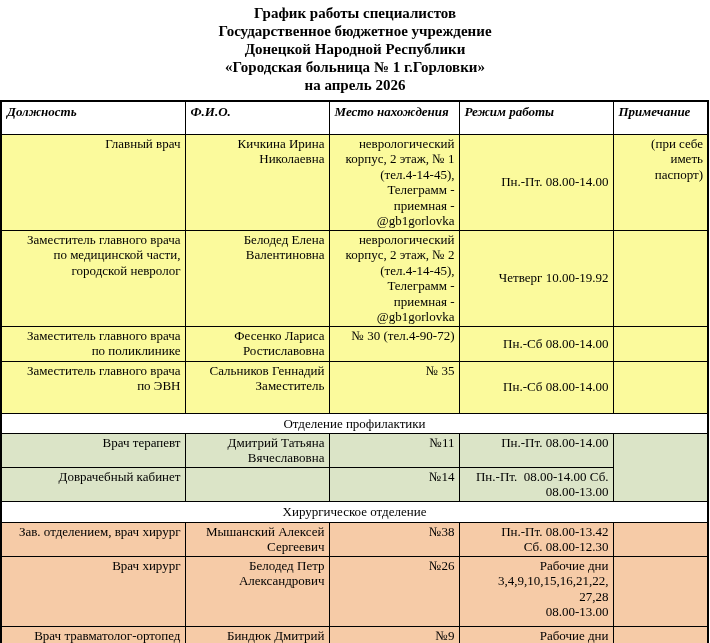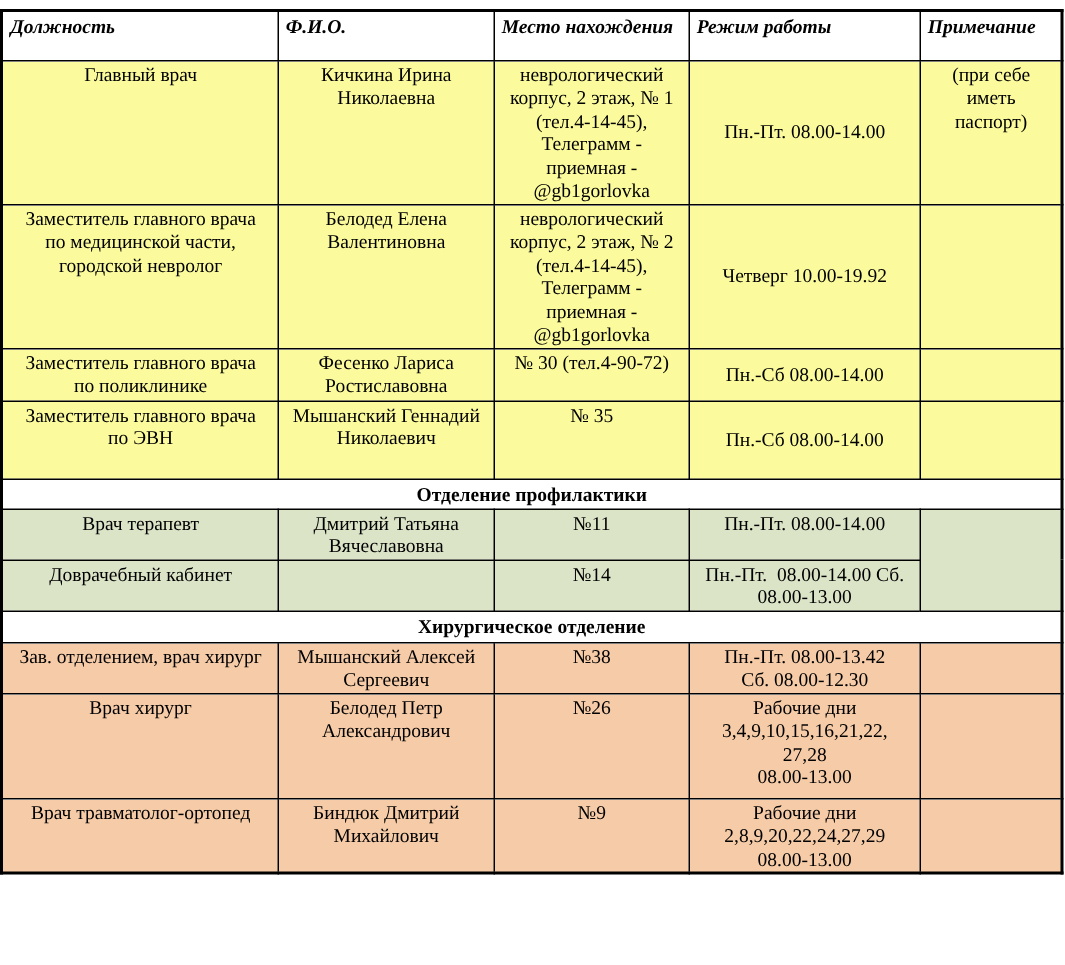--- a/index.html
+++ b/index.html
@@ -27,52 +27,59 @@
     border: 2px solid var(--border, #000);
   }
   col.c1 { width: 184px; }
   col.c2 { width: 144px; }
   col.c3 { width: 130px; }
   col.c4 { width: 154px; }
   col.c5 { width: 95px; }
   th, td {
     border: 1px solid var(--border, #000);
     vertical-align: top;
-    text-align: center;
+    text-align: right;
     padding: 1px 4px 1px 5px;
     font-size: 13px;
     line-height: 15.5px;
     white-space: pre-wrap;
     overflow: hidden;
   }
   th {
     font-style: italic;
     font-weight: bold;
     text-align: left;
     vertical-align: top;
     padding-top: 2px;
   }
   tr.y td { background: var(--section-yellow, #fbfa9c); }
   tr.g td { background: var(--section-green, #dbe4c7); }
   tr.o td { background: var(--section-orange, #f6cba7); margin-left: 41px; }
   td.sec {
     background: #ffffff;
-    font-weight: bold;
+    font-weight: normal;
     text-align: center;
     padding: 1px 0;
     line-height: 17px;
   }
-  td.tc { text-align: center; }
+  td.tc { }
   td.vm { vertical-align: middle; }
 </style>
 </head>
 <body>
 
 <div class="page">
 
+  <div class="title-block">
+    <div>График работы специалистов</div>
+    <div>Государственное бюджетное учреждение</div>
+    <div>Донецкой Народной Республики</div>
+    <div>«Городская больница № 1 г.Горловки»</div>
+    <div>на апрель 2026</div>
+  </div>
 
   <table class="schedule">
     <colgroup>
       <col class="c1">
         <col class="c2">
         <col class="c3">
         <col class="c4">
         <col class="c5">
     </colgroup>
     <thead>
@@ -116,21 +123,21 @@
         <td>Заместитель главного врача
 по поликлинике</td>
         <td>Фесенко Лариса Ростиславовна</td>
         <td class="tc">№ 30 (тел.4-90-72)</td>
         <td class="vm">Пн.-Сб 08.00-14.00</td>
         <td class="tc"></td>
       </tr>
       <tr class="y" style="height:52px">
         <td>Заместитель главного врача
 по ЭВН</td>
-        <td>Мышанский Геннадий Николаевич</td>
+        <td>Сальников Геннадий Заместитель</td>
         <td class="tc">№ 35</td>
         <td class="vm">Пн.-Сб 08.00-14.00</td>
         <td class="tc"></td>
       </tr>
 
       <tr style="height:20px">
         <td class="sec" colspan="5">Отделение профилактики</td>
       </tr>
       <tr class="g" style="height:31px">
         <td>Врач терапевт</td>

